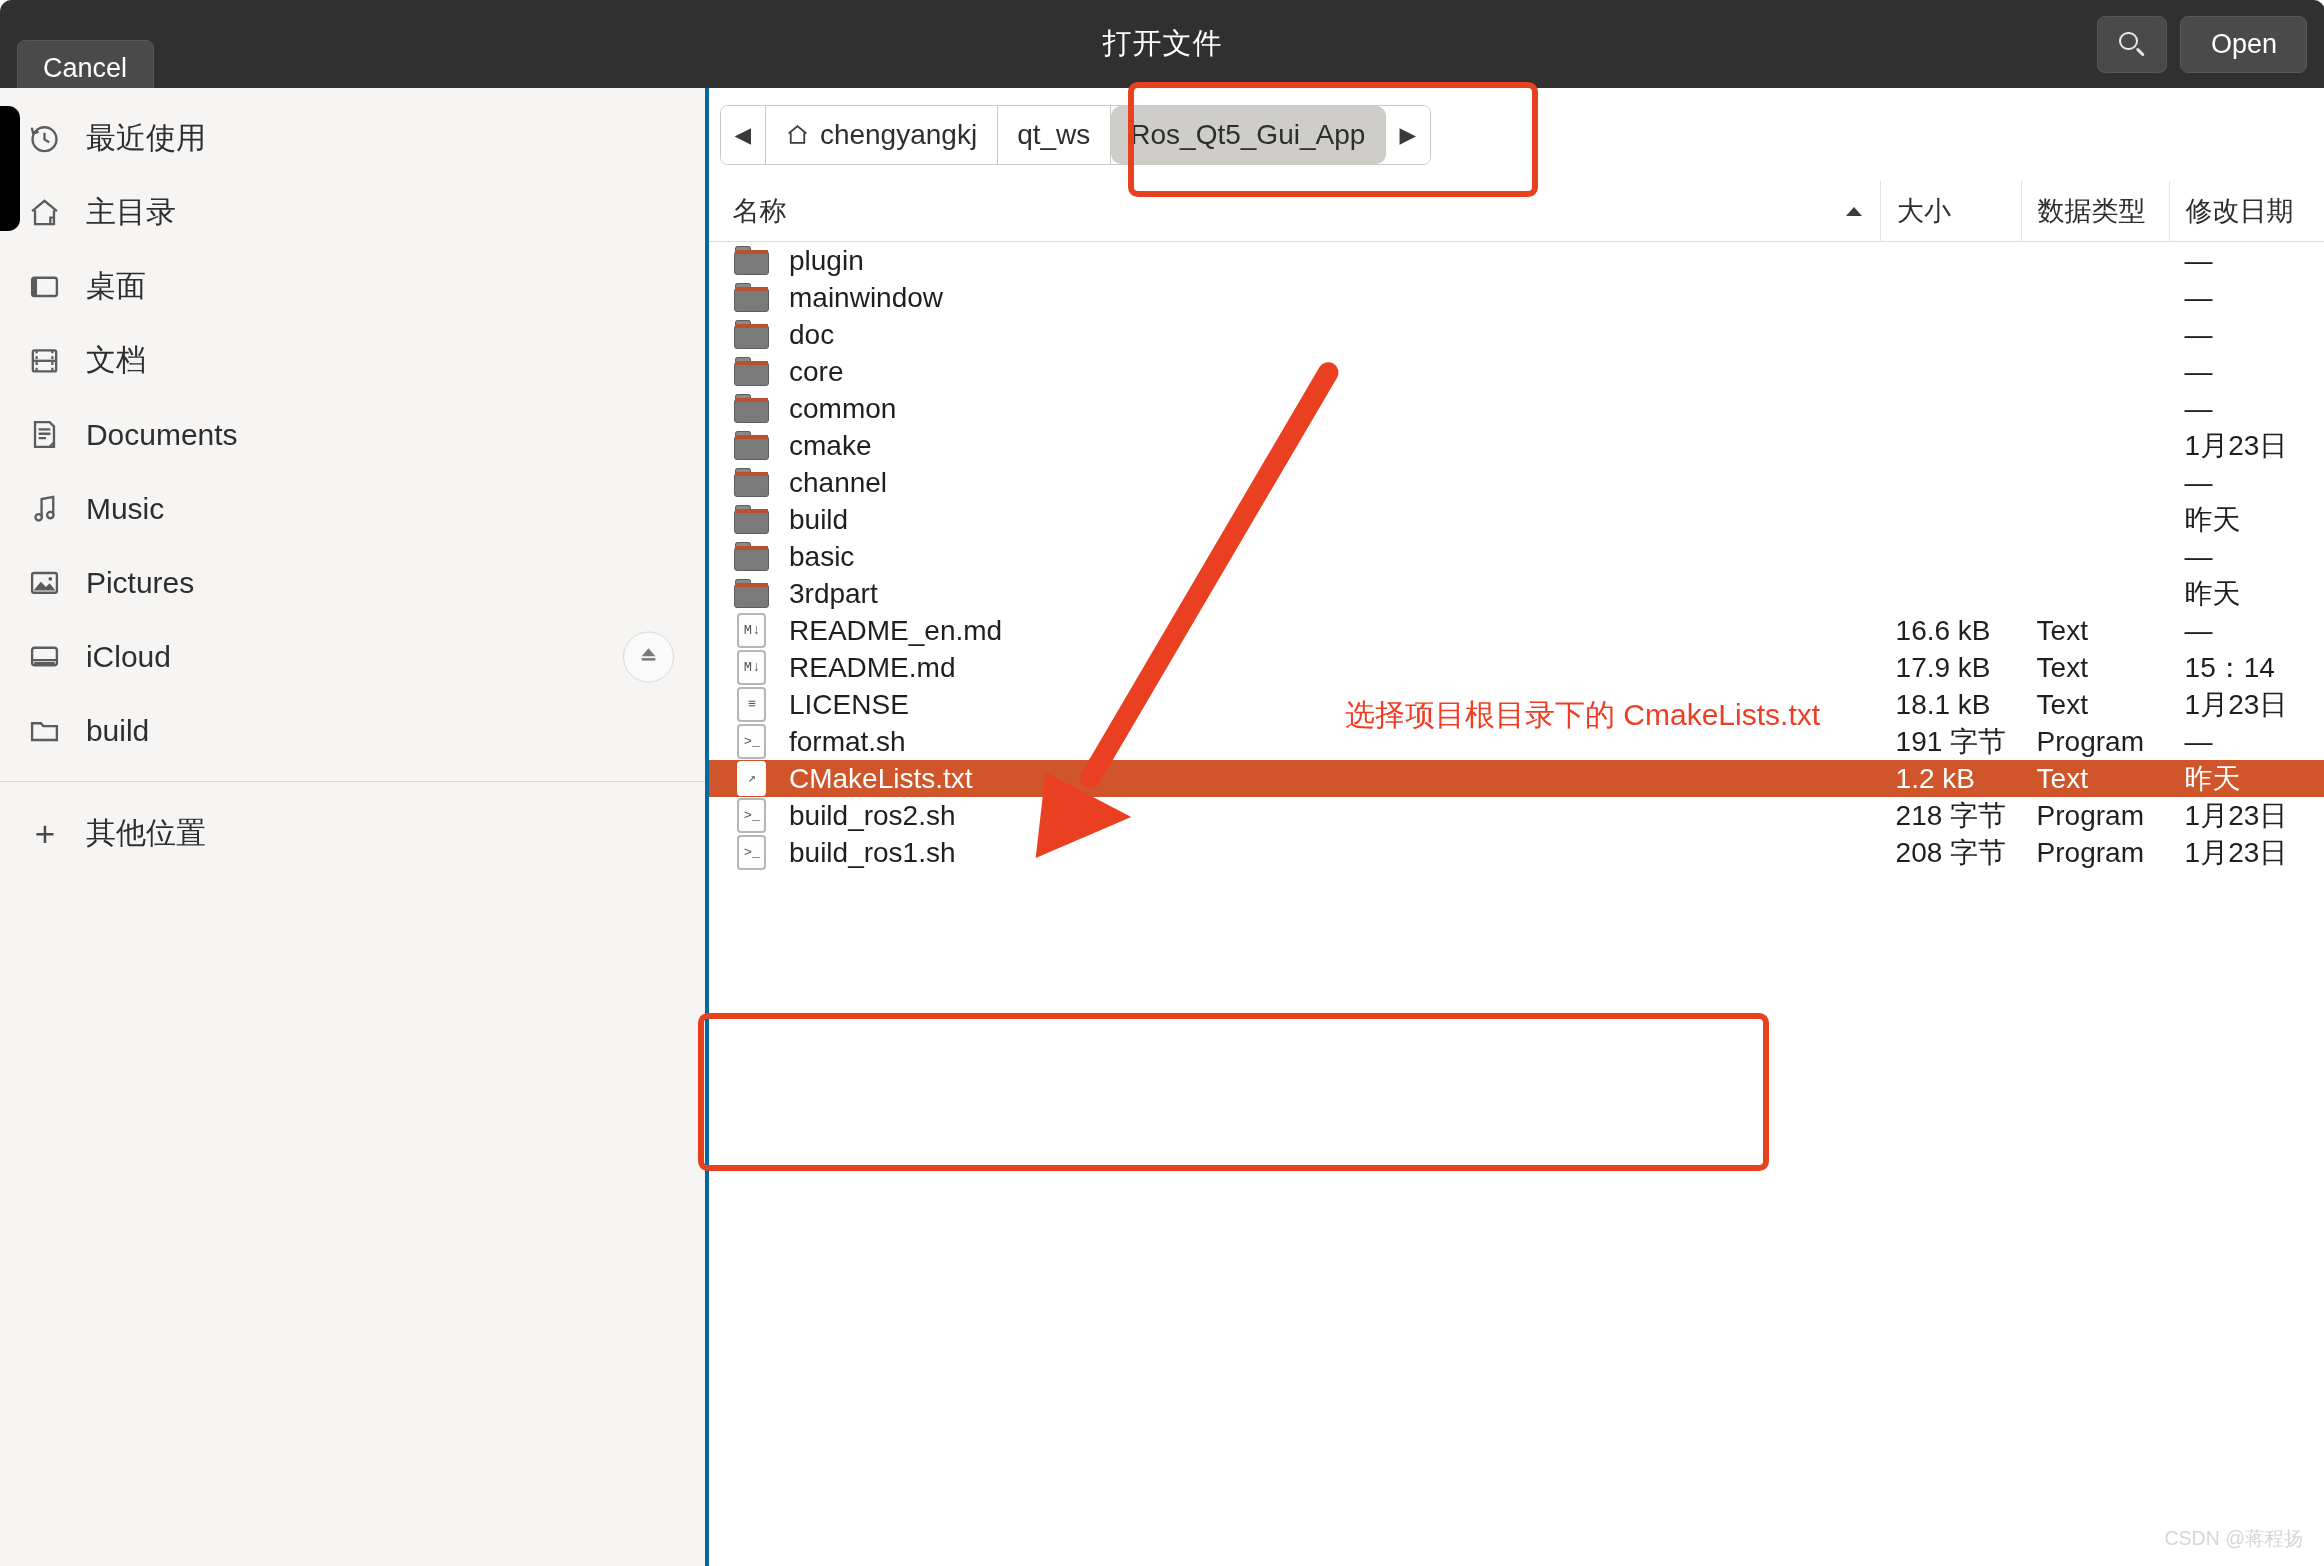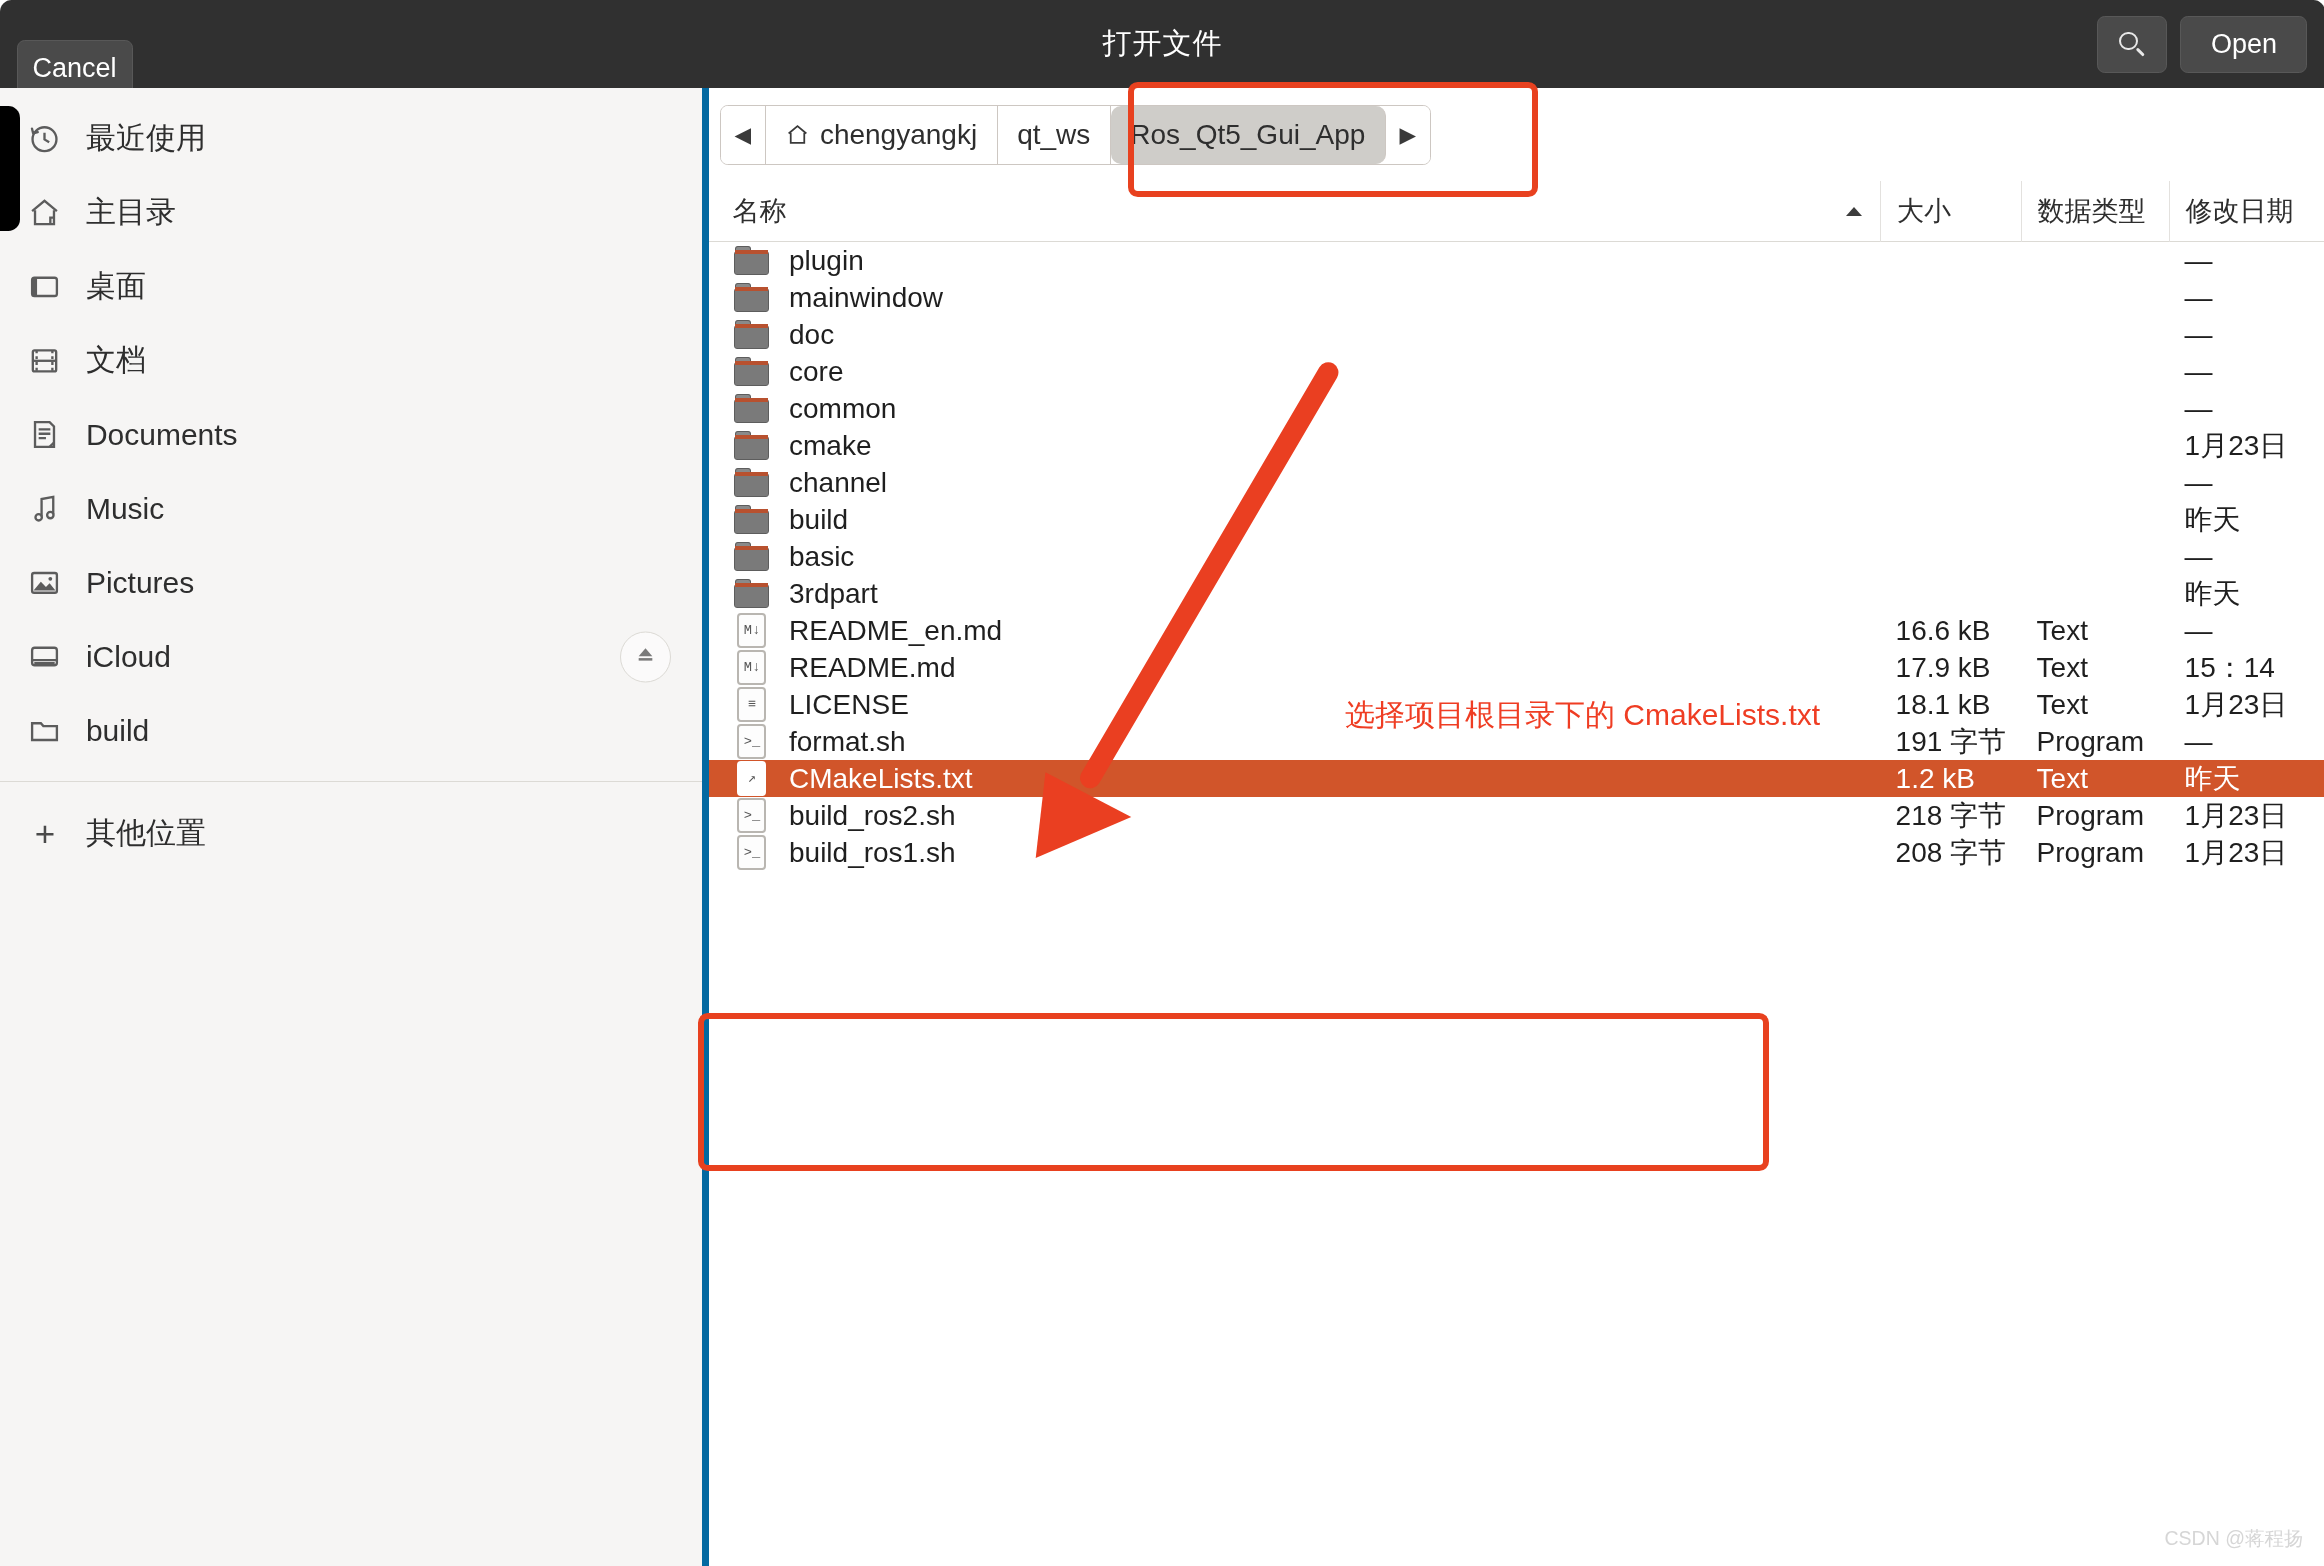--- a/index.html
+++ b/index.html
@@ -27,21 +27,21 @@
   .tb-btn {
     background: #4a4a4a;
     color: #ffffff;
     border: 1px solid #585858;
     border-radius: 7.8px;
     font-size: 27px;
     height: 57px;
     display: flex; align-items: center; justify-content: center;
     cursor: pointer;
   }
-  .cancel-btn { margin-left: 16.6px; width: 116px; margin-top: 48px; }
+  .cancel-btn { margin-left: 16.6px; width: 137px; margin-top: 48px; }
   .open-btn  { width: 127px; }
   .search-btn { width: 70px; margin-right: 13.7px; }
   .tb-title {
     position: absolute; left: 0; right: 0; top: 0; height: 88px;
     display: flex; align-items: center; justify-content: center;
     color: #ffffff; font-size: 29px; letter-spacing: 1px;
     pointer-events: none;
   }
   .tb-right {
     position: absolute; right: 17.6px; top: 15.6px;
@@ -64,21 +64,21 @@
   .content {
     position: absolute; left: 0; top: 88px;
     width: 2325px; height: 1478px;
     display: flex;
   }
 
   
   .sidebar {
     width: 709px; height: 100%;
     background: #f6f5f4;
-    border-right: 7px solid #0369a1;
+    border-right: 4px solid #0369a1;
     position: relative;
     padding-top: 13.7px;
   }
   .side-item {
     height: 74px;
     display: flex; align-items: center;
     padding-left: 23.4px;
     cursor: pointer;
     position: relative;
   }

